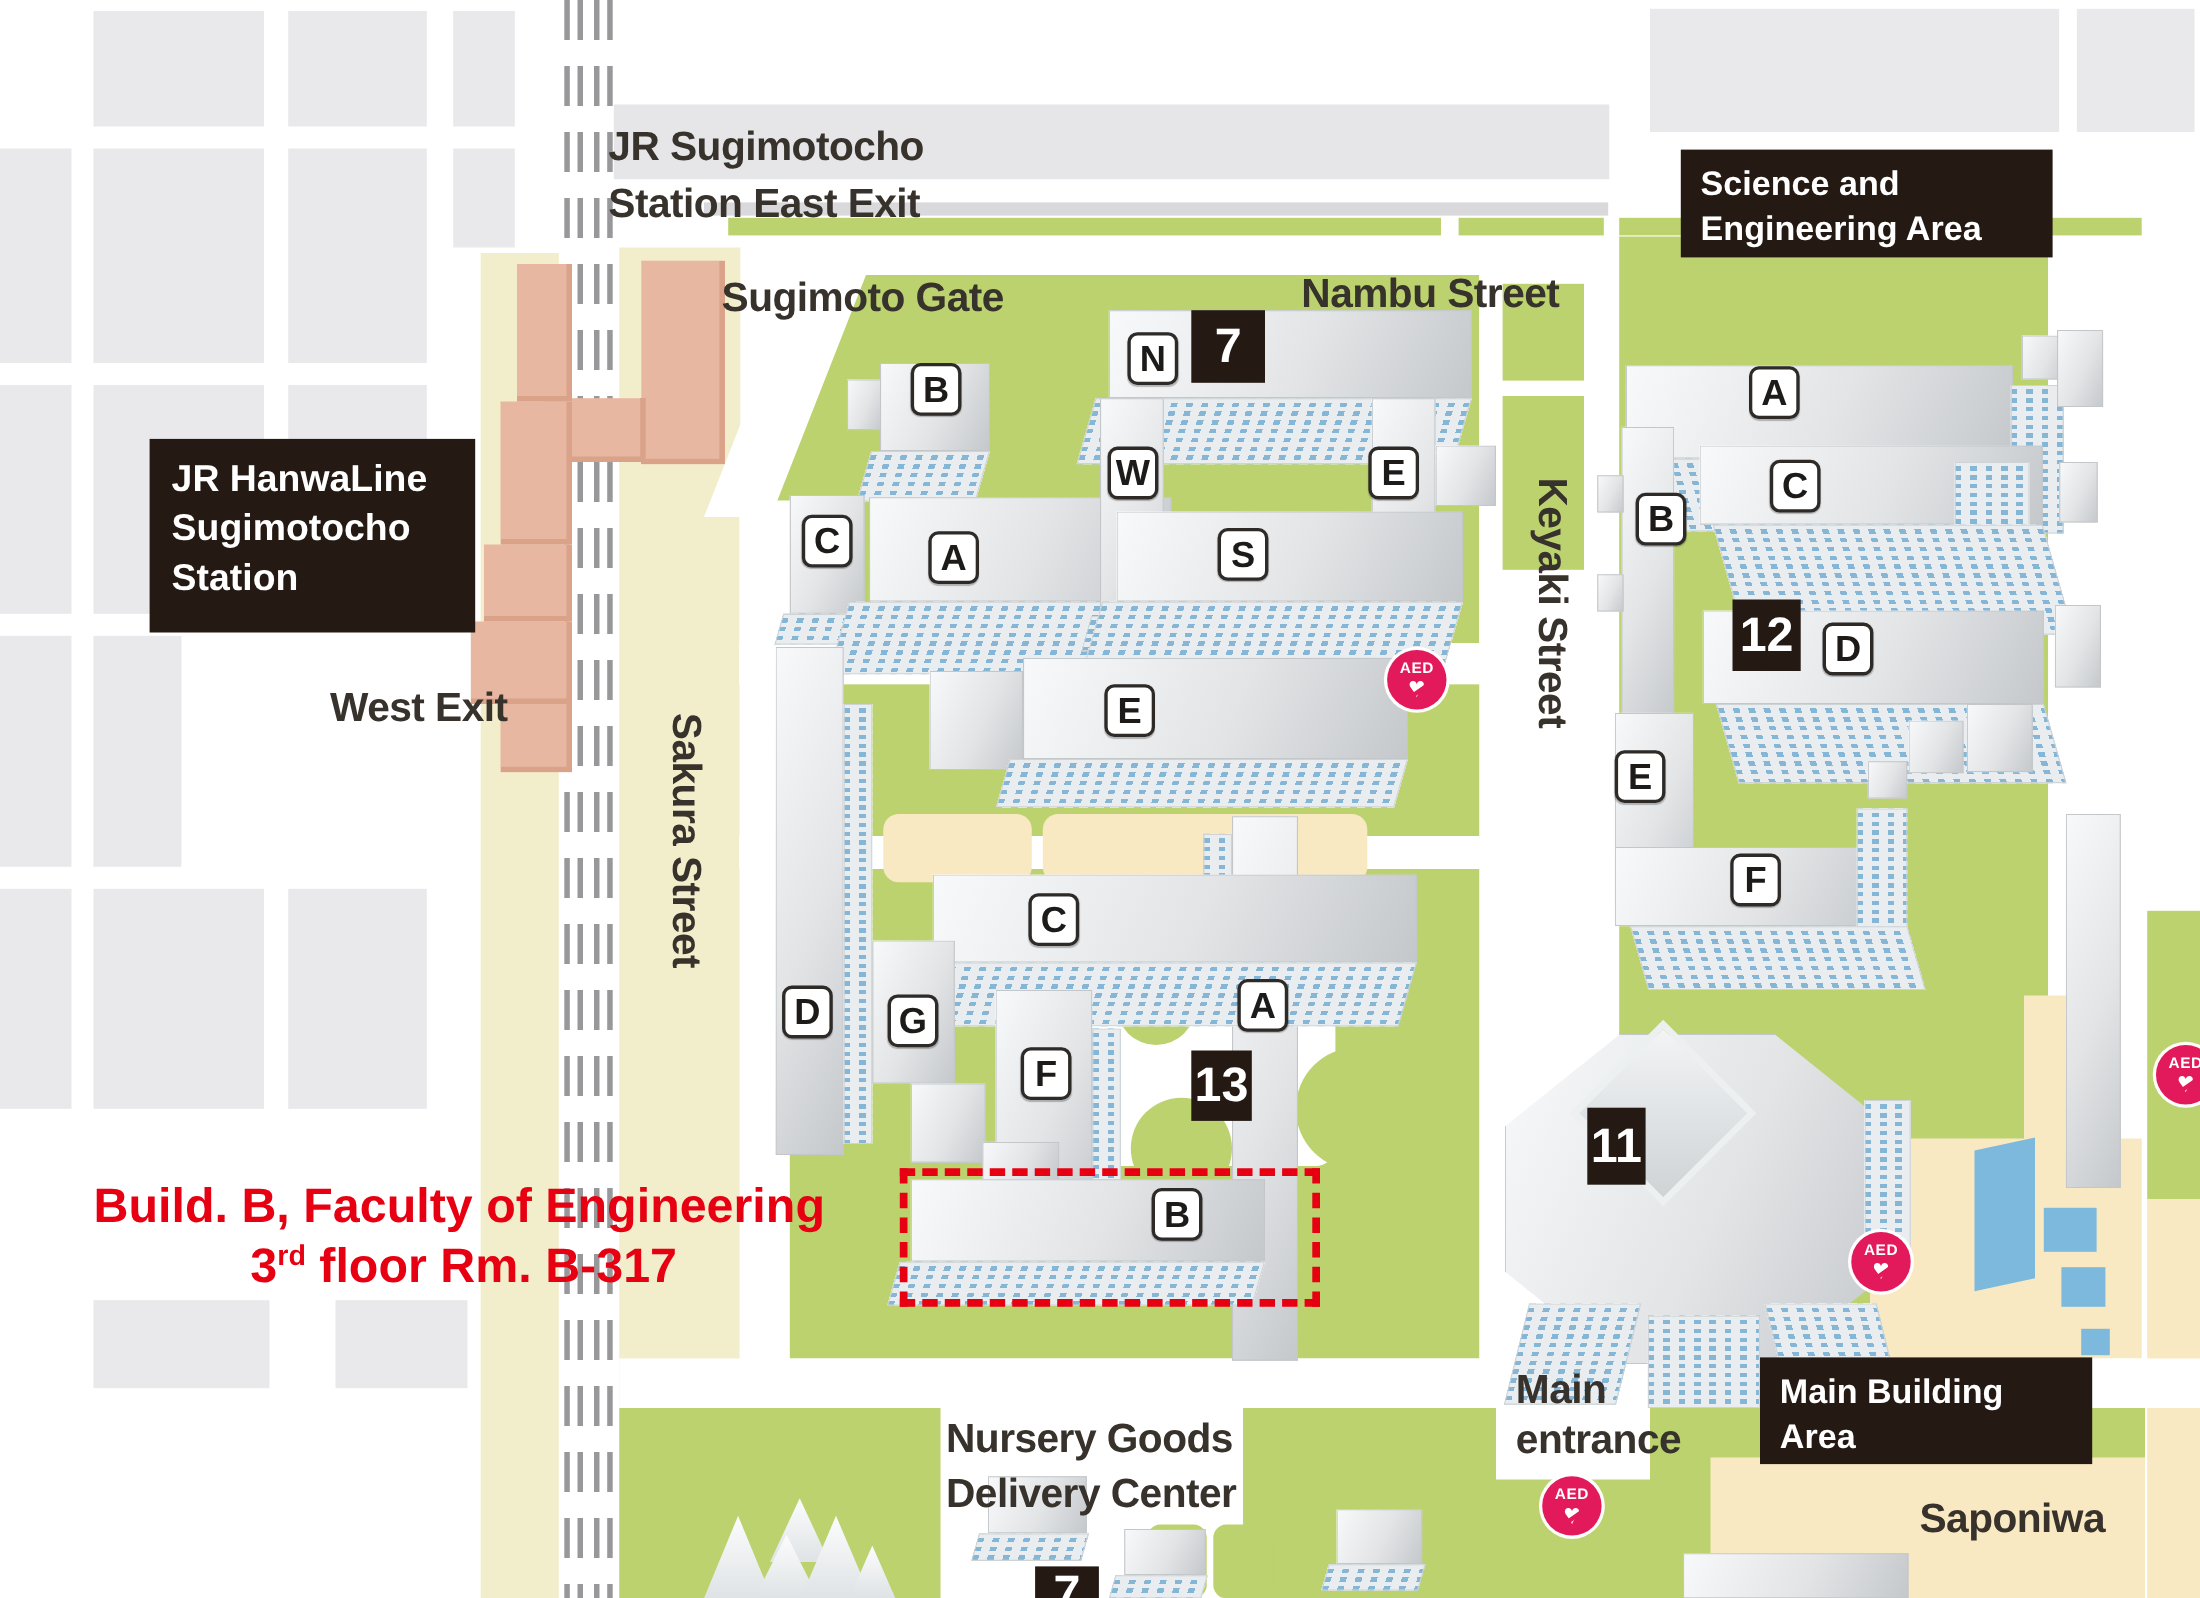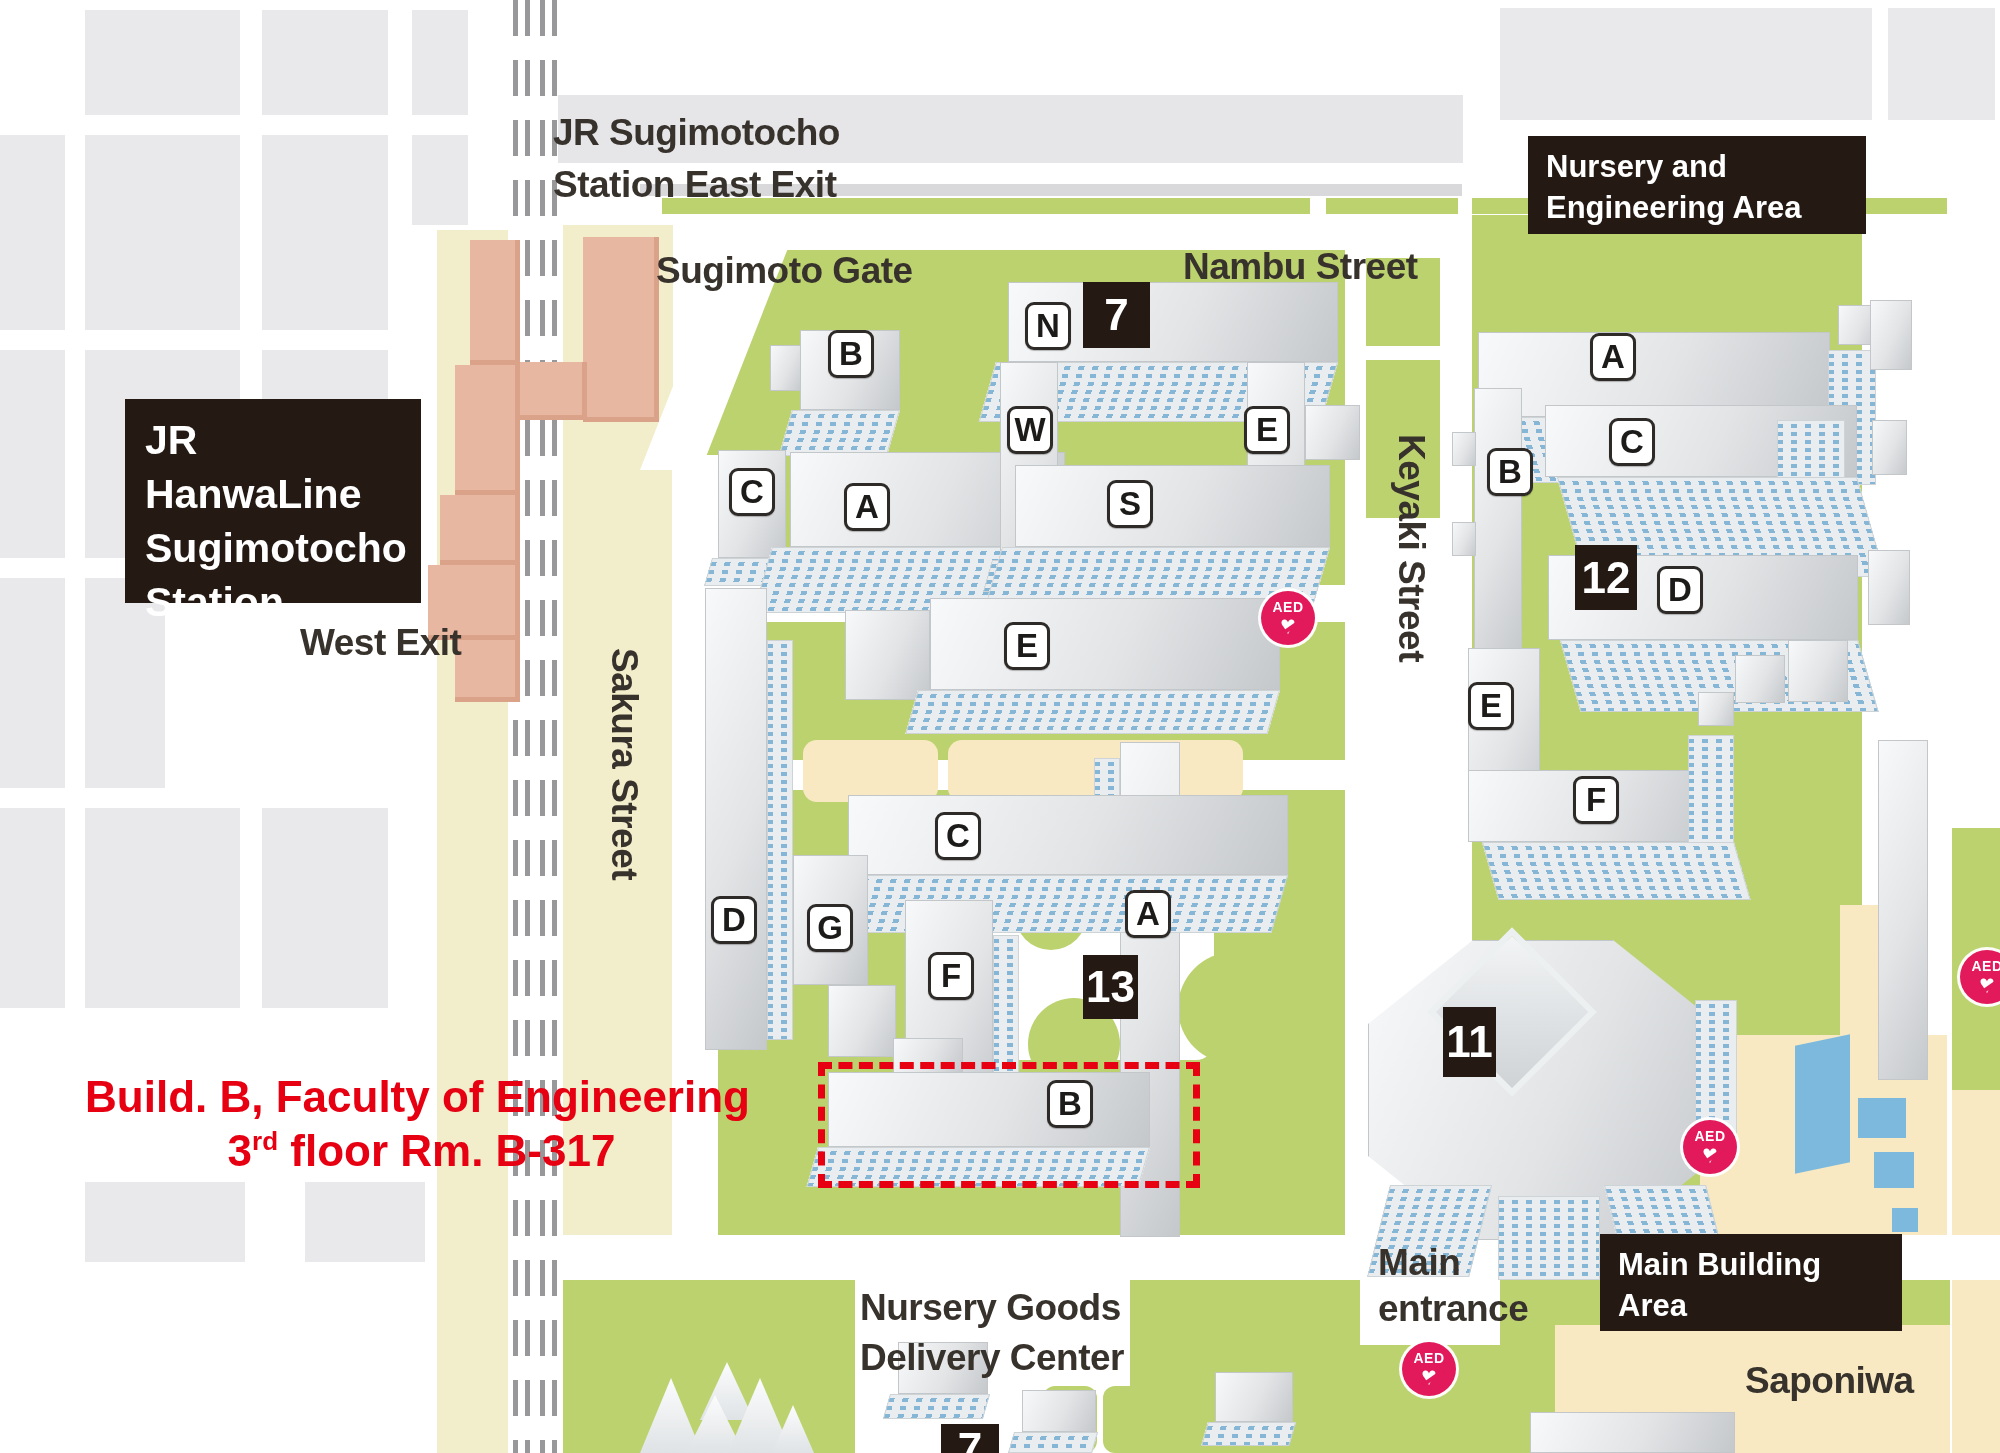--- a/index.html
+++ b/index.html
@@ -291,27 +291,27 @@
     </div>
   <div class="abs aed" style="left:1402px;top:1342px">
       <span class="a">AED</span>
       <span class="h">♥<i></i></span>
     </div>
   <div class="abs aed" style="left:1960px;top:950px">
       <span class="a">AED</span>
       <span class="h">♥<i></i></span>
     </div>
 
-  <div class="abs tbadge lines" style="left:125px;top:399px;width:296px;height:204px;font-size:41px;padding:14px 20px">
+  <div class="abs tbadge lines" style="left:136px;top:399px;width:296px;height:176px;font-size:34px;padding:14px 20px">
     <div>JR HanwaLine</div>
     <div>Sugimotocho</div>
     <div>Station</div>
   </div>
   <div class="abs tbadge lines" style="left:1528px;top:136px;width:338px;height:98px;font-size:31px;padding:11px 18px">
-    <div>Nursery and</div>
+    <div>Science and</div>
     <div>Engineering Area</div>
   </div>
   <div class="abs tbadge lines" style="left:1600px;top:1234px;width:302px;height:97px;font-size:31px;padding:11px 18px">
     <div>Main Building</div>
     <div>Area</div>
   </div>
 
   <div class="abs stext lines" style="left:553px;top:107px;line-height:1.4">
     <div>JR Sugimotocho</div>
     <div>Station East Exit</div>

